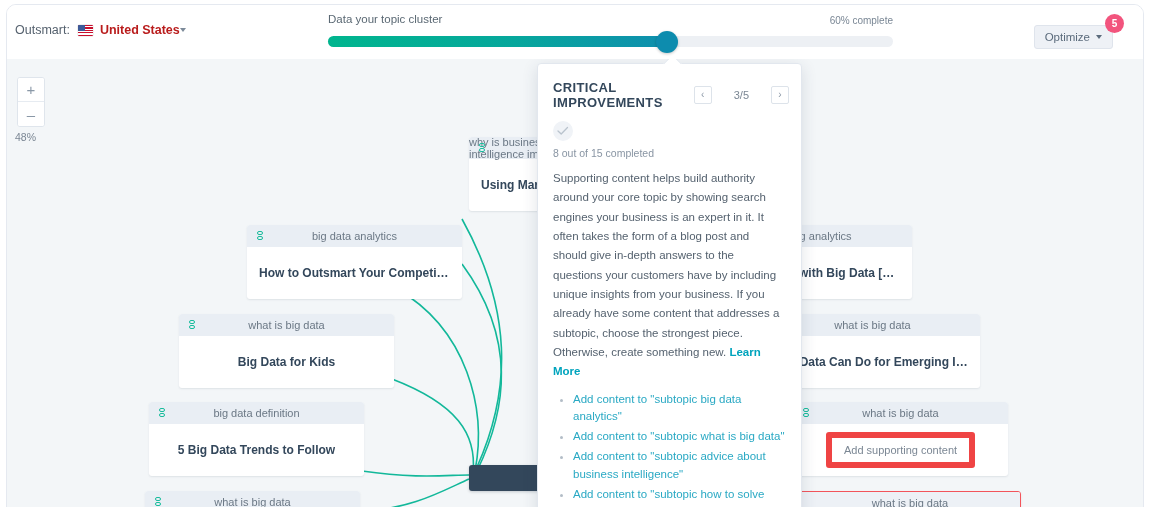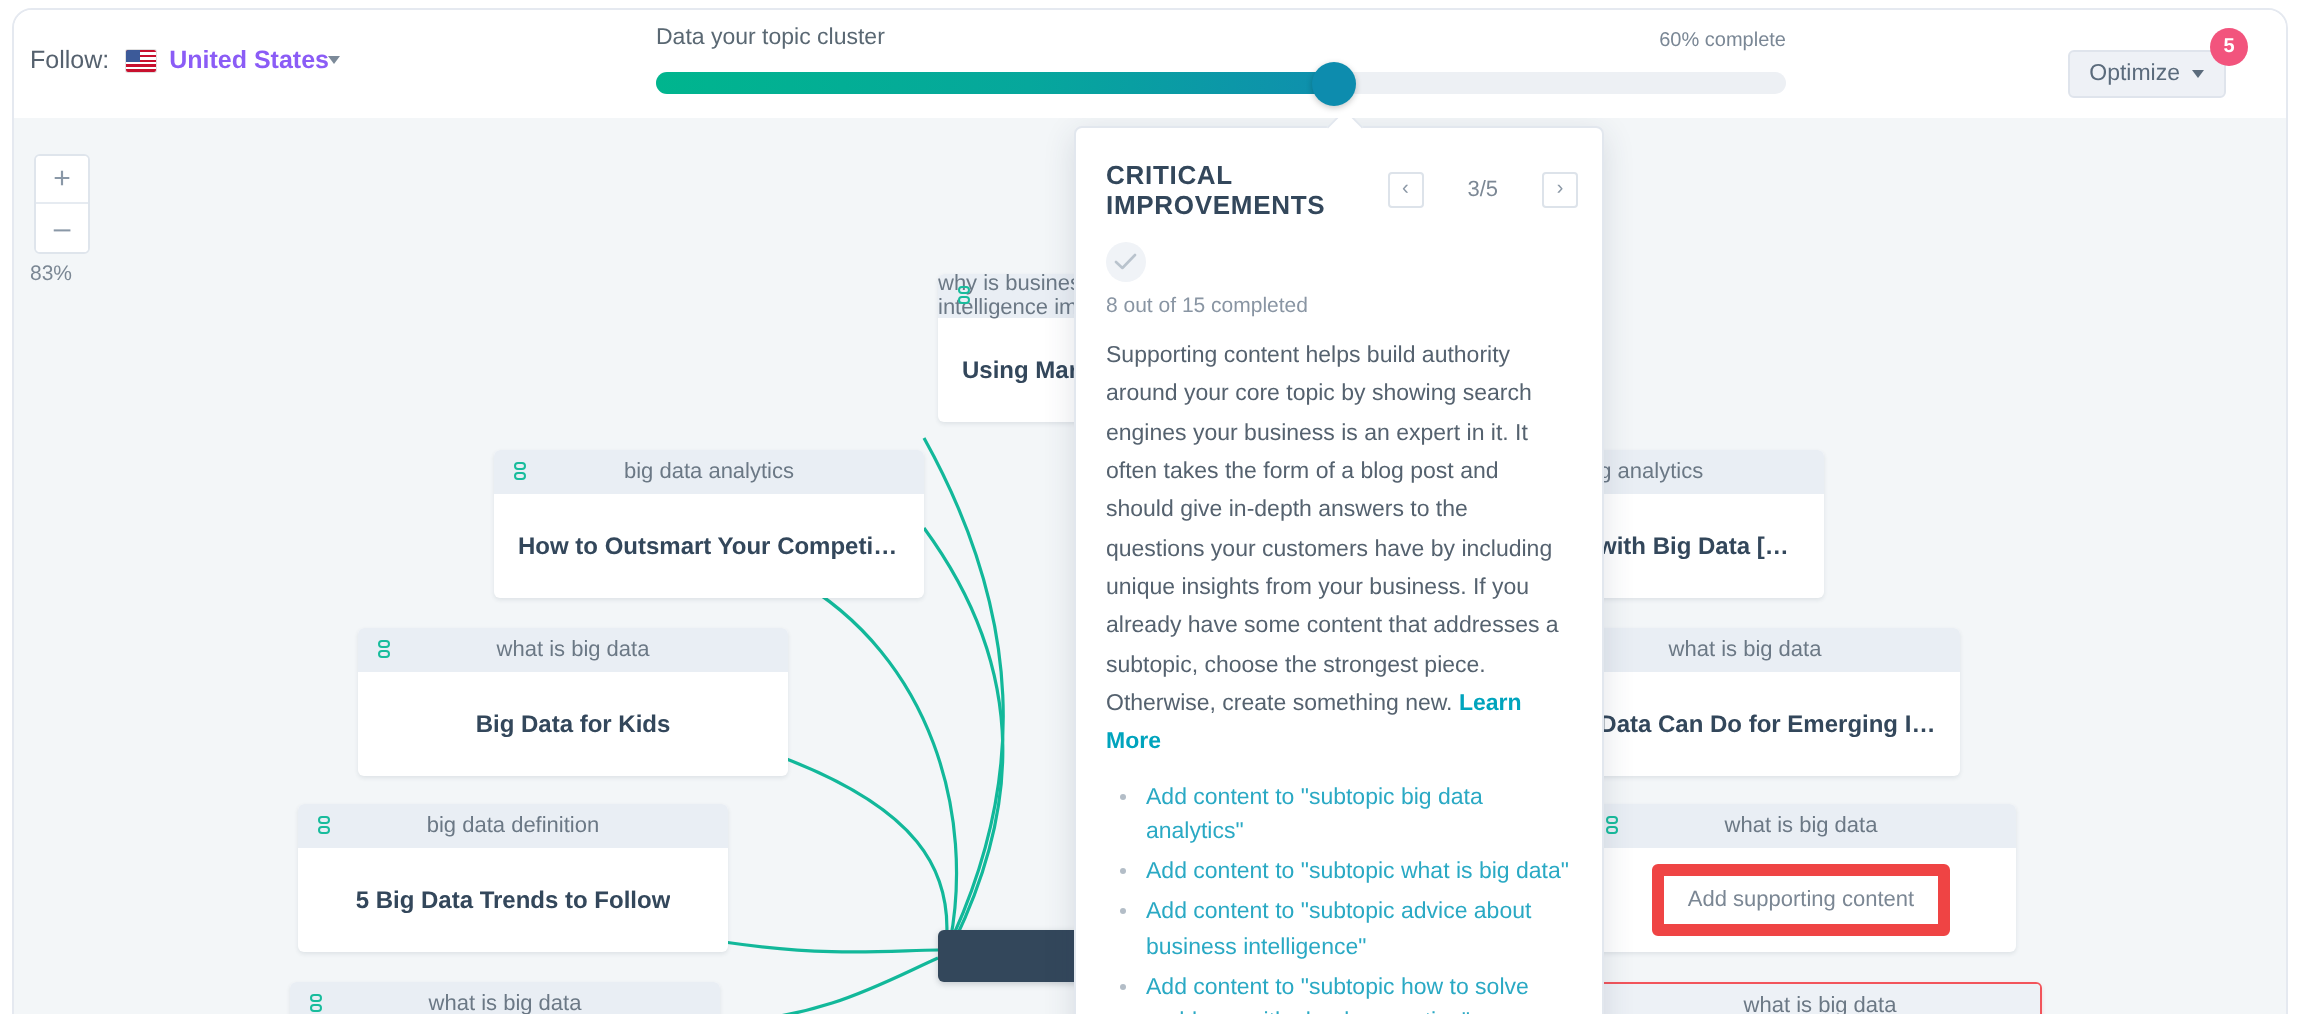--- a/index.html
+++ b/index.html
@@ -55,21 +55,21 @@
     overflow: hidden;
     box-shadow: 0 0 0 0.5px rgba(0,0,0,.12);
   }
   .flag-icon:after {
     content: "";
     position: absolute; left: 0; top: 0;
     width: 7px; height: 6px;
     background: #3c5a99;
   }
   .country-value {
-    color: #8b5cf6;
+    color: #b91c1c;
     font-weight: 700;
     font-size: 12.5px;
     margin-right: 0;
   }
   .caret-down {
     width: 0; height: 0;
     border-left: 3.5px solid transparent;
     border-right: 3.5px solid transparent;
     border-top: 4.5px solid #7c8a99;
   }
@@ -398,21 +398,21 @@
         <path d="M355 412 C 410 420, 440 416, 462 416" fill="none" stroke="#12b89a" stroke-width="1.6"></path>
         <path d="M355 452 C 405 450, 435 432, 462 420" fill="none" stroke="#12b89a" stroke-width="1.6"></path>
         <path d="M560 412 C 600 404, 660 370, 700 300" fill="none" stroke="#12b89a" stroke-width="1.6"></path>
         <path d="M560 418 C 620 414, 680 400, 730 372" fill="none" stroke="#12b89a" stroke-width="1.6"></path>
       </svg>
 
       <div class="zoom-controls">
         <div class="zoom-btn zoom-in">+</div>
         <div class="zoom-btn zoom-out">–</div>
       </div>
-      <div class="zoom-level">83%</div>
+      <div class="zoom-level">48%</div>
 
       <div class="card" style="left:462px; top:78px; width:130px;">
         <div class="card-head">
           <span class="link-icon">
               <i></i>
               <i></i>
             </span>
           <span class="card-head-label">why is business intelligence important</span>
         </div>
         <div class="card-body">
@@ -550,21 +550,21 @@
           <li><a>Add content to "subtopic what is big data"</a></li>
           <li><a>Add content to "subtopic advice about business intelligence"</a></li>
           <li><a>Add content to "subtopic how to solve problems with cloud computing"</a></li>
 
         </ul>
       </div>
     </div>
 
     <div class="topbar">
       <div class="country-wrap">
-        <span class="country-label">Follow:</span>
+        <span class="country-label">Outsmart:</span>
         <span class="flag-icon"></span>
         <span class="country-value">United States</span>
         <span class="caret-down"></span>
       </div>
 
       <div class="progress-wrap">
         <div class="progress-head">
           <span class="progress-title">Data your topic cluster</span>
           <span class="progress-complete">60% complete</span>
         </div>

